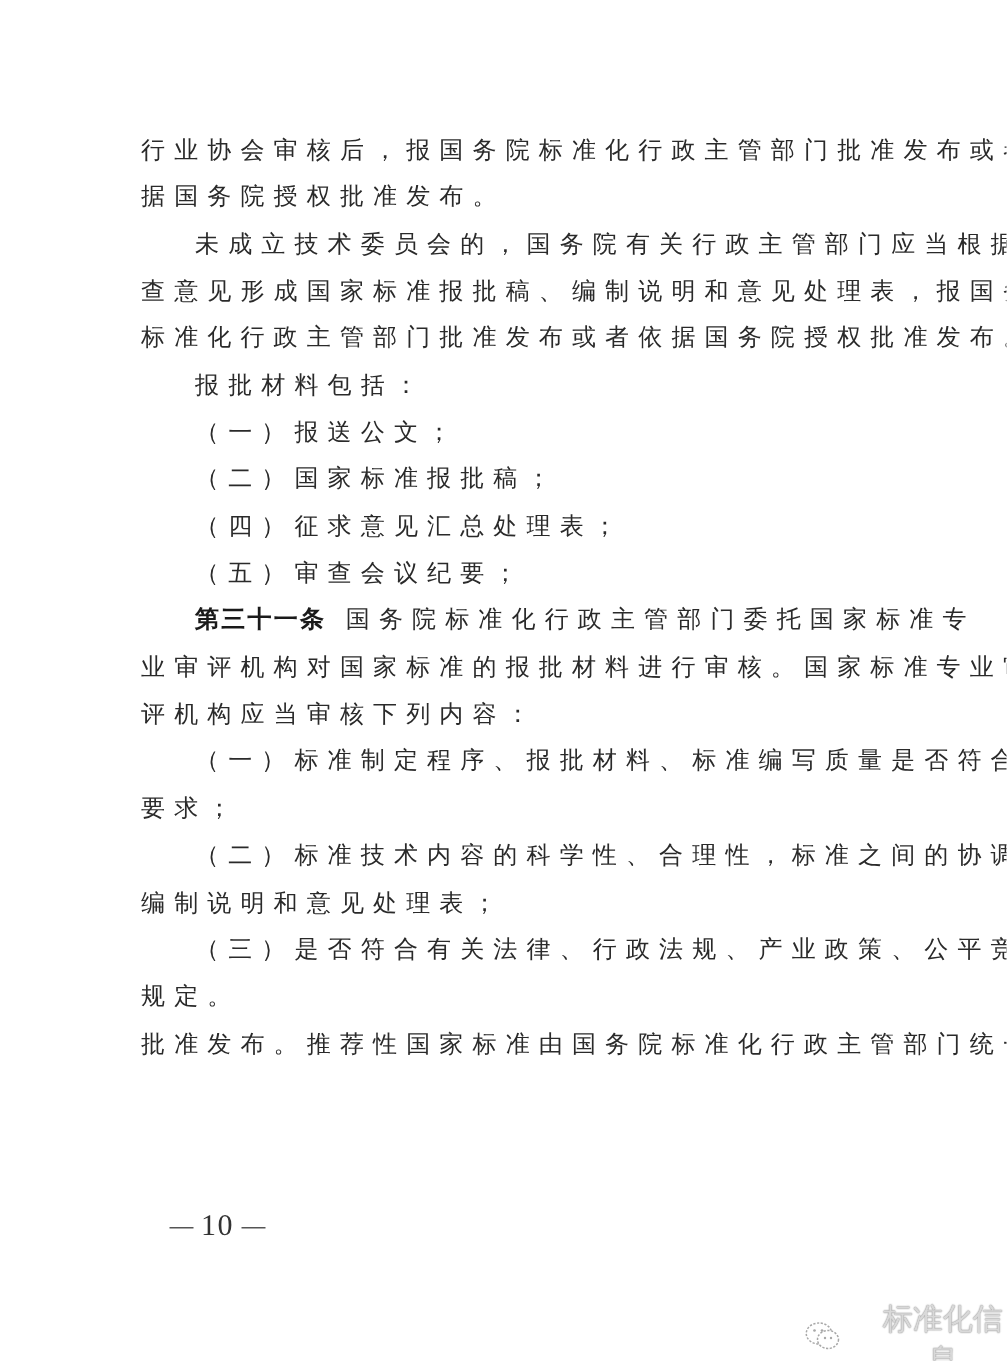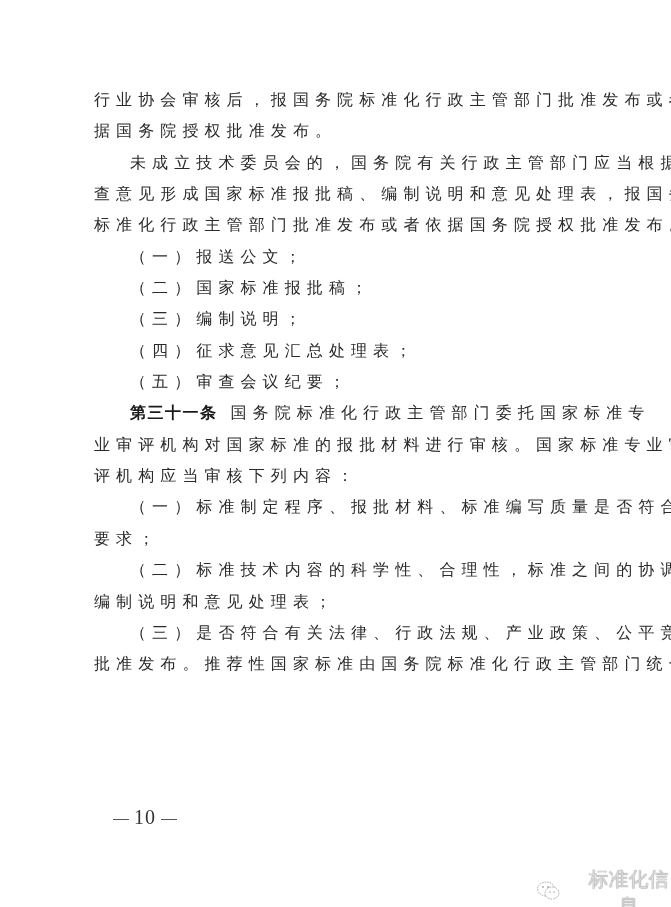--- a/index.html
+++ b/index.html
@@ -76,36 +76,37 @@
   </style>
 </head>
 <body>
 
 <div class="page">
   <div class="line">行业协会审核后，报国务院标准化行政主管部门批准发布或者依</div>
   <div class="line">据国务院授权批准发布。</div>
   <div class="line indent">未成立技术委员会的，国务院有关行政主管部门应当根据审</div>
   <div class="line">查意见形成国家标准报批稿、编制说明和意见处理表，报国务院</div>
   <div class="line">标准化行政主管部门批准发布或者依据国务院授权批准发布。</div>
+  <div class="line indent">报批材料包括：</div>
   <div class="line indent">（一）报送公文；</div>
   <div class="line indent">（二）国家标准报批稿；</div>
-  <div class="line indent">（三）编制说明；</div>
   <div class="line indent">（四）征求意见汇总处理表；</div>
   <div class="line indent">（五）审查会议纪要；</div>
 
   <div class="line indent">
     <span class="article-no">第三十一条</span><span>国务院标准化行政主管部门委托国家标准专</span>
   </div>
   <div class="line">业审评机构对国家标准的报批材料进行审核。国家标准专业审</div>
   <div class="line">评机构应当审核下列内容：</div>
   <div class="line indent">（一）标准制定程序、报批材料、标准编写质量是否符合相关</div>
   <div class="line">要求；</div>
   <div class="line indent">（二）标准技术内容的科学性、合理性，标准之间的协调性，重</div>
   <div class="line">编制说明和意见处理表；</div>
   <div class="line indent">（三）是否符合有关法律、行政法规、产业政策、公平竞争的</div>
+  <div class="line">规定。</div>
 
   <div class="line">批准发布。推荐性国家标准由国务院标准化行政主管部门统一</div>
 </div>
 
 <div class="page-number">
   <span class="dash"></span><span>10</span><span class="dash"></span>
 </div>
 
 <div class="watermark">
   <span>

